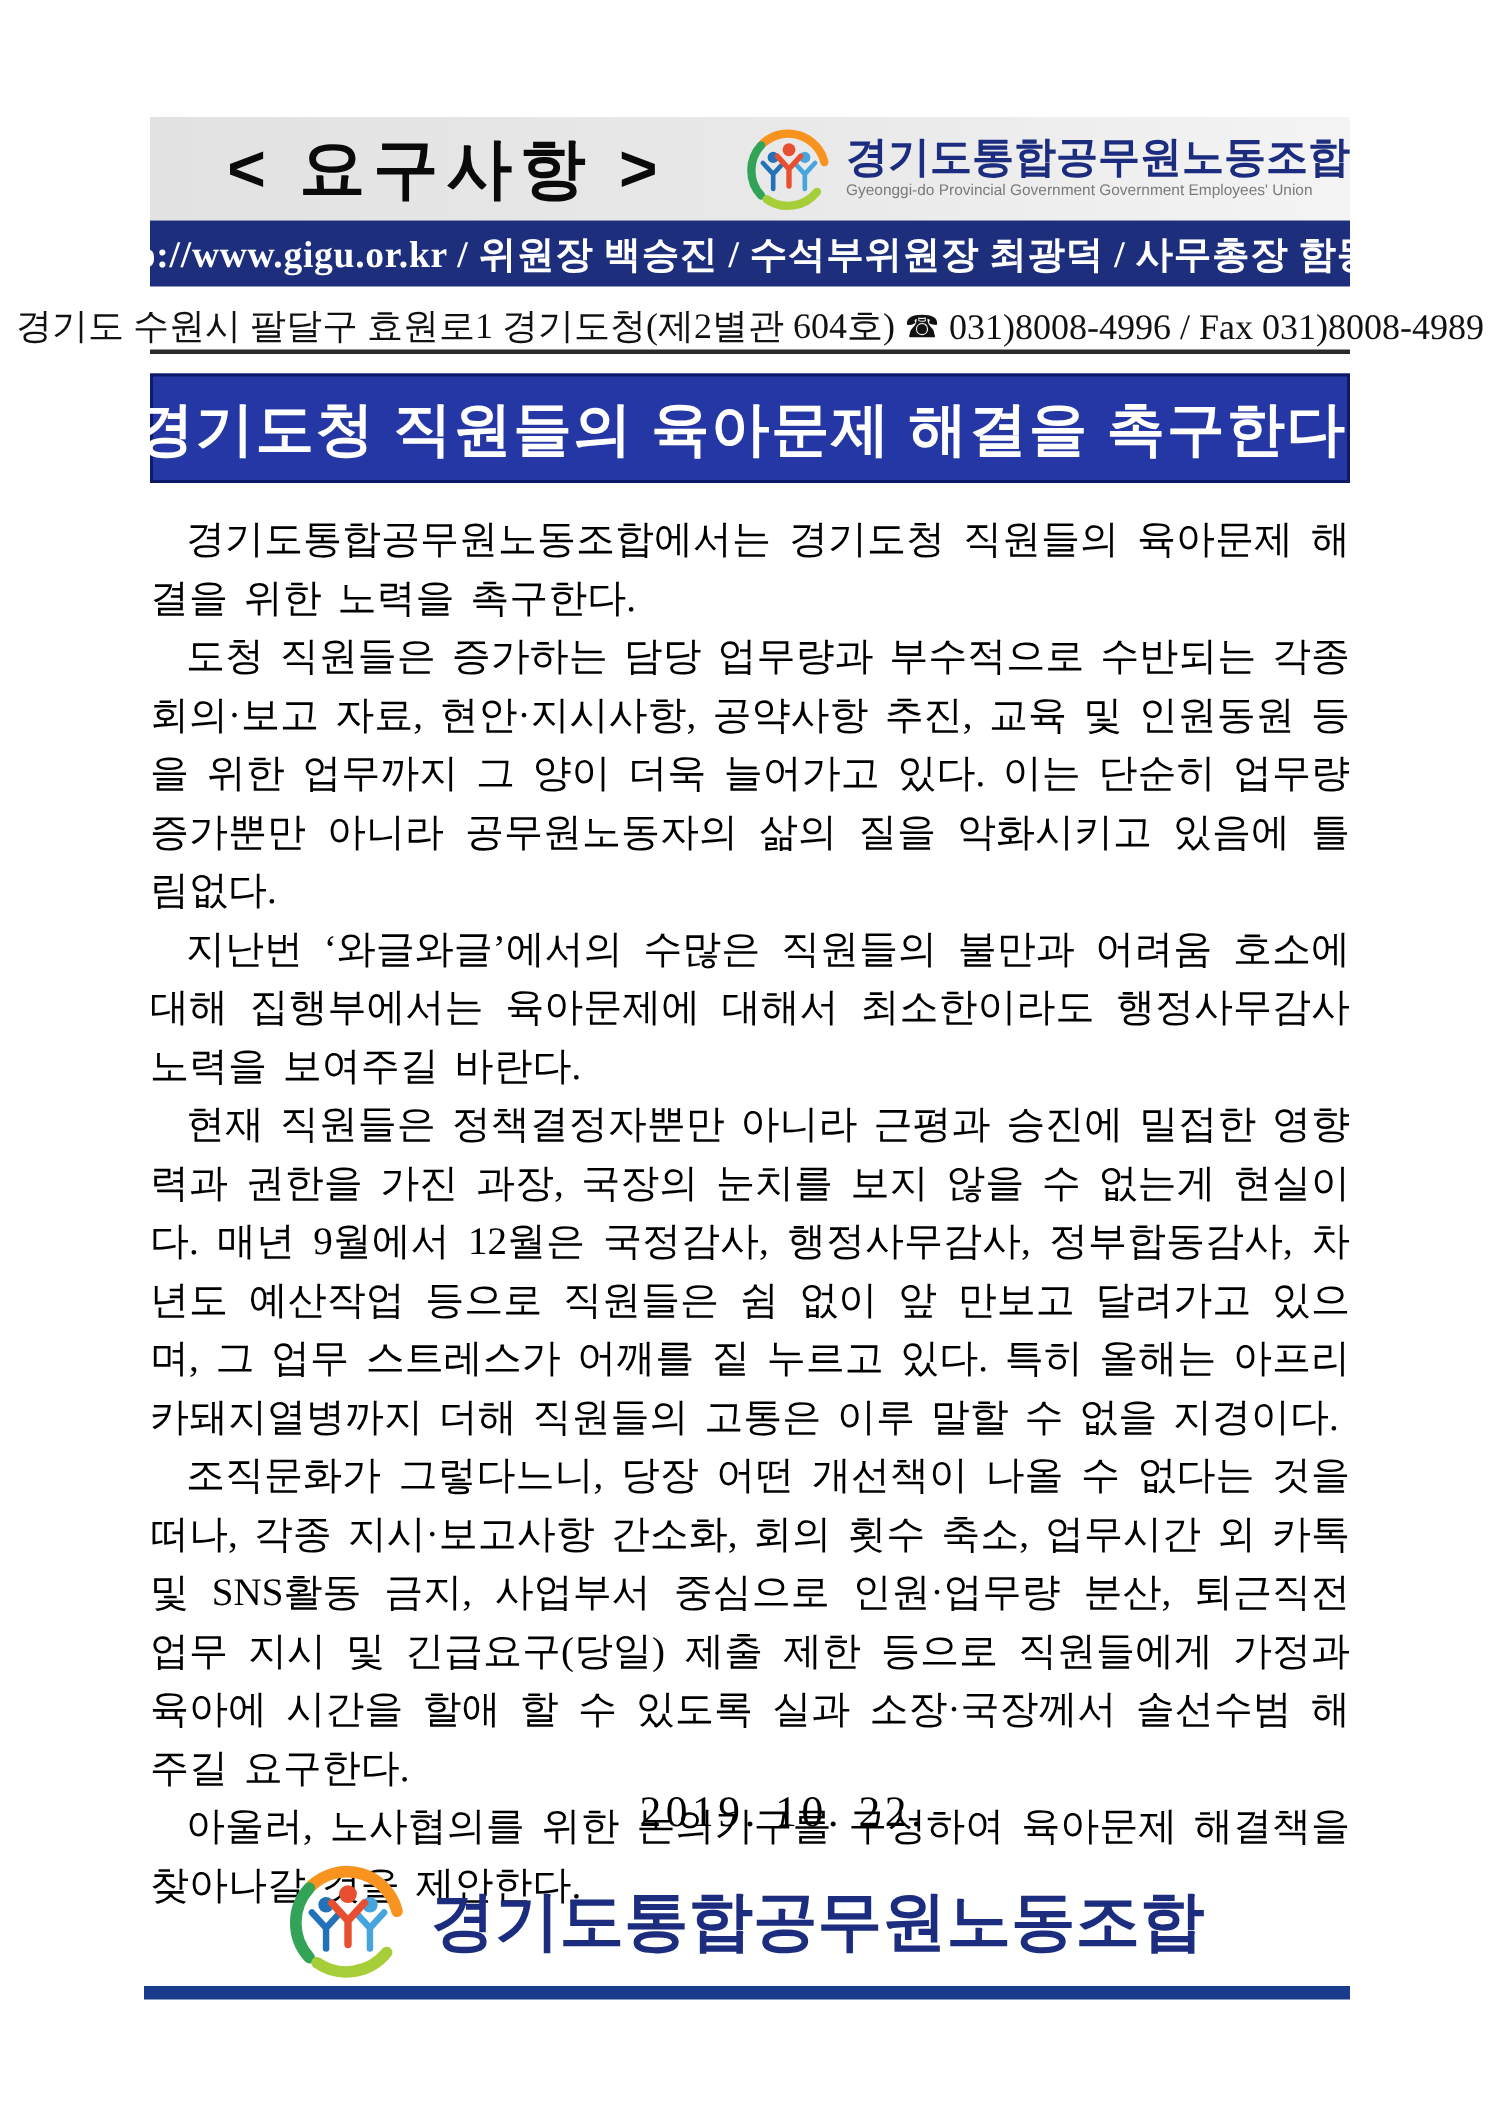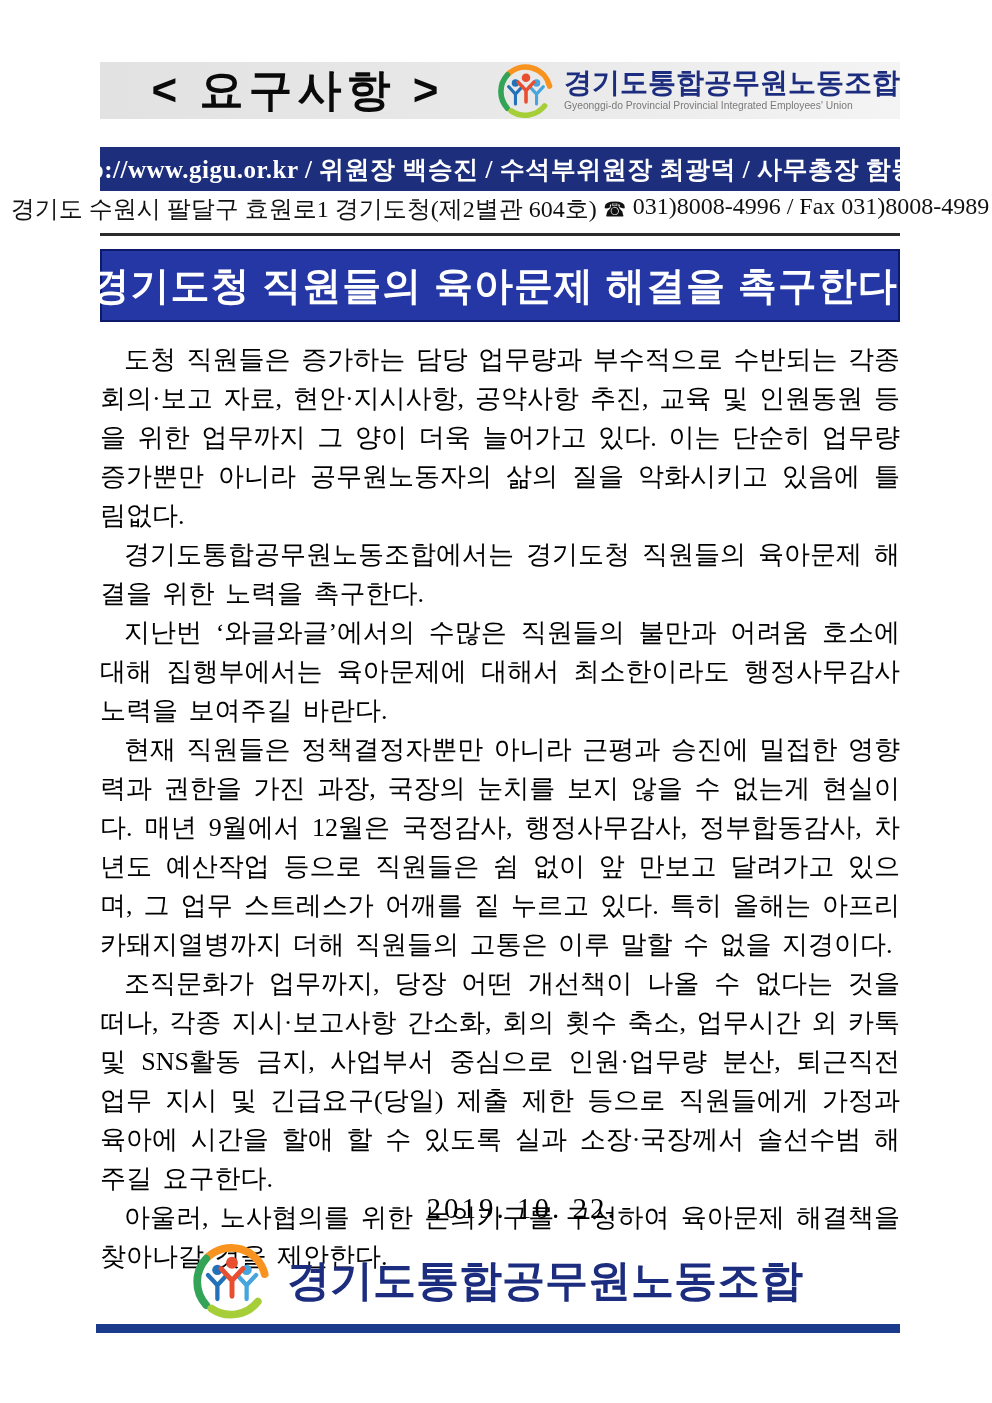--- a/index.html
+++ b/index.html
@@ -2,21 +2,21 @@
 <html lang="ko"><head>
 <meta charset="utf-8">
 <style>
   html,body{margin:0;padding:0;background:#fff;}
   .page{
     position:relative;width:992px;height:1403px;margin:0 auto;background:#ffffff;
     font-family:"Liberation Serif","DejaVu Serif",serif;overflow:hidden;
   }
   
   .header-band{
-    position:absolute;left:100px;top:62px;width:800px;height:57px;
+    position:absolute;left:100px;top:78px;width:800px;height:69px;
     background:linear-gradient(to right,#e2e2e2 0%,#e9e9e9 55%,#f4f4f4 100%);
     display:flex;align-items:center;
   }
   .banner-title{
     width:468px;text-align:center;
     font-family:"Liberation Sans","DejaVu Sans",sans-serif;
     font-weight:800;font-size:44px;color:#0a0a0a;letter-spacing:5px;white-space:nowrap;
   }
   .logo-block{display:flex;align-items:center;gap:7px;}
   .logo-svg{display:block;}
@@ -31,21 +31,21 @@
   }
   
   .info-bar{
     position:absolute;left:100px;top:147px;width:800px;height:44px;
     background:#1d2e7c;color:#ffffff;display:flex;align-items:center;justify-content:center;
     font-weight:700;font-size:25px;letter-spacing:0.5px;white-space:nowrap;text-align:right;
   }
   
   .address-line{
     position:absolute;left:100px;top:193px;width:800px;height:40px;
-    display:flex;align-items:flex-start;justify-content:center;gap:6px;
+    display:flex;align-items:flex-end;justify-content:center;gap:6px;
     font-size:24px;color:#111;white-space:nowrap;border-bottom:3px solid #2b2b2b;
   }
   .phone-icon{font-size:24px;}
   
   .headline-box{
     position:absolute;left:100px;top:249px;width:800px;height:73px;box-sizing:border-box;
     background:#2437a4;border:2px solid #0c1a69;
     display:flex;align-items:center;justify-content:center;
   }
   .headline-text{
@@ -95,43 +95,43 @@
           <circle cx="0" cy="-15" r="6" fill="#45a5dc"></circle>
           <path d="M -11,-9 L 0,3 L 11,-9 M 0,3 L 0,19" fill="none" stroke="#45a5dc" stroke-width="5" stroke-linecap="round" stroke-linejoin="round"></path>
         </g>
         <g transform="translate(50,46) scale(1.15)">
           <circle cx="0" cy="-15" r="6" fill="#e84e30"></circle>
           <path d="M -11,-9 L 0,3 L 11,-9 M 0,3 L 0,19" fill="none" stroke="#e84e30" stroke-width="5" stroke-linecap="round" stroke-linejoin="round"></path>
         </g>
       </svg>
       <div class="logo-texts">
         <span class="org-name">경기도통합공무원노동조합</span>
-        <span class="org-name-en">Gyeonggi-do Provincial Provincial Integrated Employees' Union</span>
+        <span class="org-name-en">Gyeonggi-do Provincial Government Government Employees' Union</span>
       </div>
     </div>
   </div>
 
   <div class="info-bar">http://www.gigu.or.kr / 위원장 백승진 / 수석부위원장 최광덕 / 사무총장 함동균</div>
 
   <div class="address-line">
     <span>경기도 수원시 팔달구 효원로1 경기도청(제2별관 604호)</span>
     <span class="phone-icon">☎</span>
     <span>031)8008-4996 / Fax 031)8008-4989</span>
   </div>
 
   <div class="headline-box">
     <span class="headline-text">경기도청 직원들의 육아문제 해결을 촉구한다.</span>
   </div>
 
   <div class="doc-body">
+    <p>경기도통합공무원노동조합에서는 경기도청 직원들의 육아문제 해결을 위한 노력을 촉구한다.</p>
     <p>도청 직원들은 증가하는 담당 업무량과 부수적으로 수반되는 각종 회의·보고 자료, 현안·지시사항, 공약사항 추진, 교육 및 인원동원 등을 위한 업무까지 그 양이 더욱 늘어가고 있다. 이는 단순히 업무량 증가뿐만 아니라 공무원노동자의 삶의 질을 악화시키고 있음에 틀림없다.</p>
-    <p>경기도통합공무원노동조합에서는 경기도청 직원들의 육아문제 해결을 위한 노력을 촉구한다.</p>
     <p>지난번 ‘와글와글’에서의 수많은 직원들의 불만과 어려움 호소에 대해 집행부에서는 육아문제에 대해서 최소한이라도 행정사무감사 노력을 보여주길 바란다.</p>
     <p>현재 직원들은 정책결정자뿐만 아니라 근평과 승진에 밀접한 영향력과 권한을 가진 과장, 국장의 눈치를 보지 않을 수 없는게 현실이다. 매년 9월에서 12월은 국정감사, 행정사무감사, 정부합동감사, 차년도 예산작업 등으로 직원들은 쉼 없이 앞 만보고 달려가고 있으며, 그 업무 스트레스가 어깨를 짙 누르고 있다. 특히 올해는 아프리카돼지열병까지 더해 직원들의 고통은 이루 말할 수 없을 지경이다.</p>
-    <p>조직문화가 업무까지, 당장 어떤 개선책이 나올 수 없다는 것을 떠나, 각종 지시·보고사항 간소화, 회의 횟수 축소, 업무시간 외 카톡 및 SNS활동 금지, 사업부서 중심으로 인원·업무량 분산, 퇴근직전 업무 지시 및 긴급요구(당일) 제출 제한 등으로 직원들에게 가정과 육아에 시간을 할애 할 수 있도록 실과 소장·국장께서 솔선수범 해 주길 요구한다.</p>
+    <p>조직문화가 그렇다느니, 당장 어떤 개선책이 나올 수 없다는 것을 떠나, 각종 지시·보고사항 간소화, 회의 횟수 축소, 업무시간 외 카톡 및 SNS활동 금지, 사업부서 중심으로 인원·업무량 분산, 퇴근직전 업무 지시 및 긴급요구(당일) 제출 제한 등으로 직원들에게 가정과 육아에 시간을 할애 할 수 있도록 실과 소장·국장께서 솔선수범 해 주길 요구한다.</p>
     <p>아울러, 노사협의를 위한 논의기구를 구성하여 육아문제 해결책을 찾아나갈 것을 제안한다.</p>
   </div>
 
   <div class="date-line">2019. 10. 22.</div>
 
   <div class="footer-logo-block">
     <svg class="logo-svg" width="86" height="86" viewBox="0 0 100 100">
       <path d="M 22,22 A 40,40 0 0 1 88,42" fill="none" stroke="#f7931e" stroke-width="9" stroke-linecap="round"></path>
       <path d="M 20,24 A 40,40 0 0 0 20,78" fill="none" stroke="#33a457" stroke-width="9" stroke-linecap="round"></path>
       <path d="M 80,74 A 40,40 0 0 1 26,82" fill="none" stroke="#a6ce39" stroke-width="9" stroke-linecap="round"></path>

